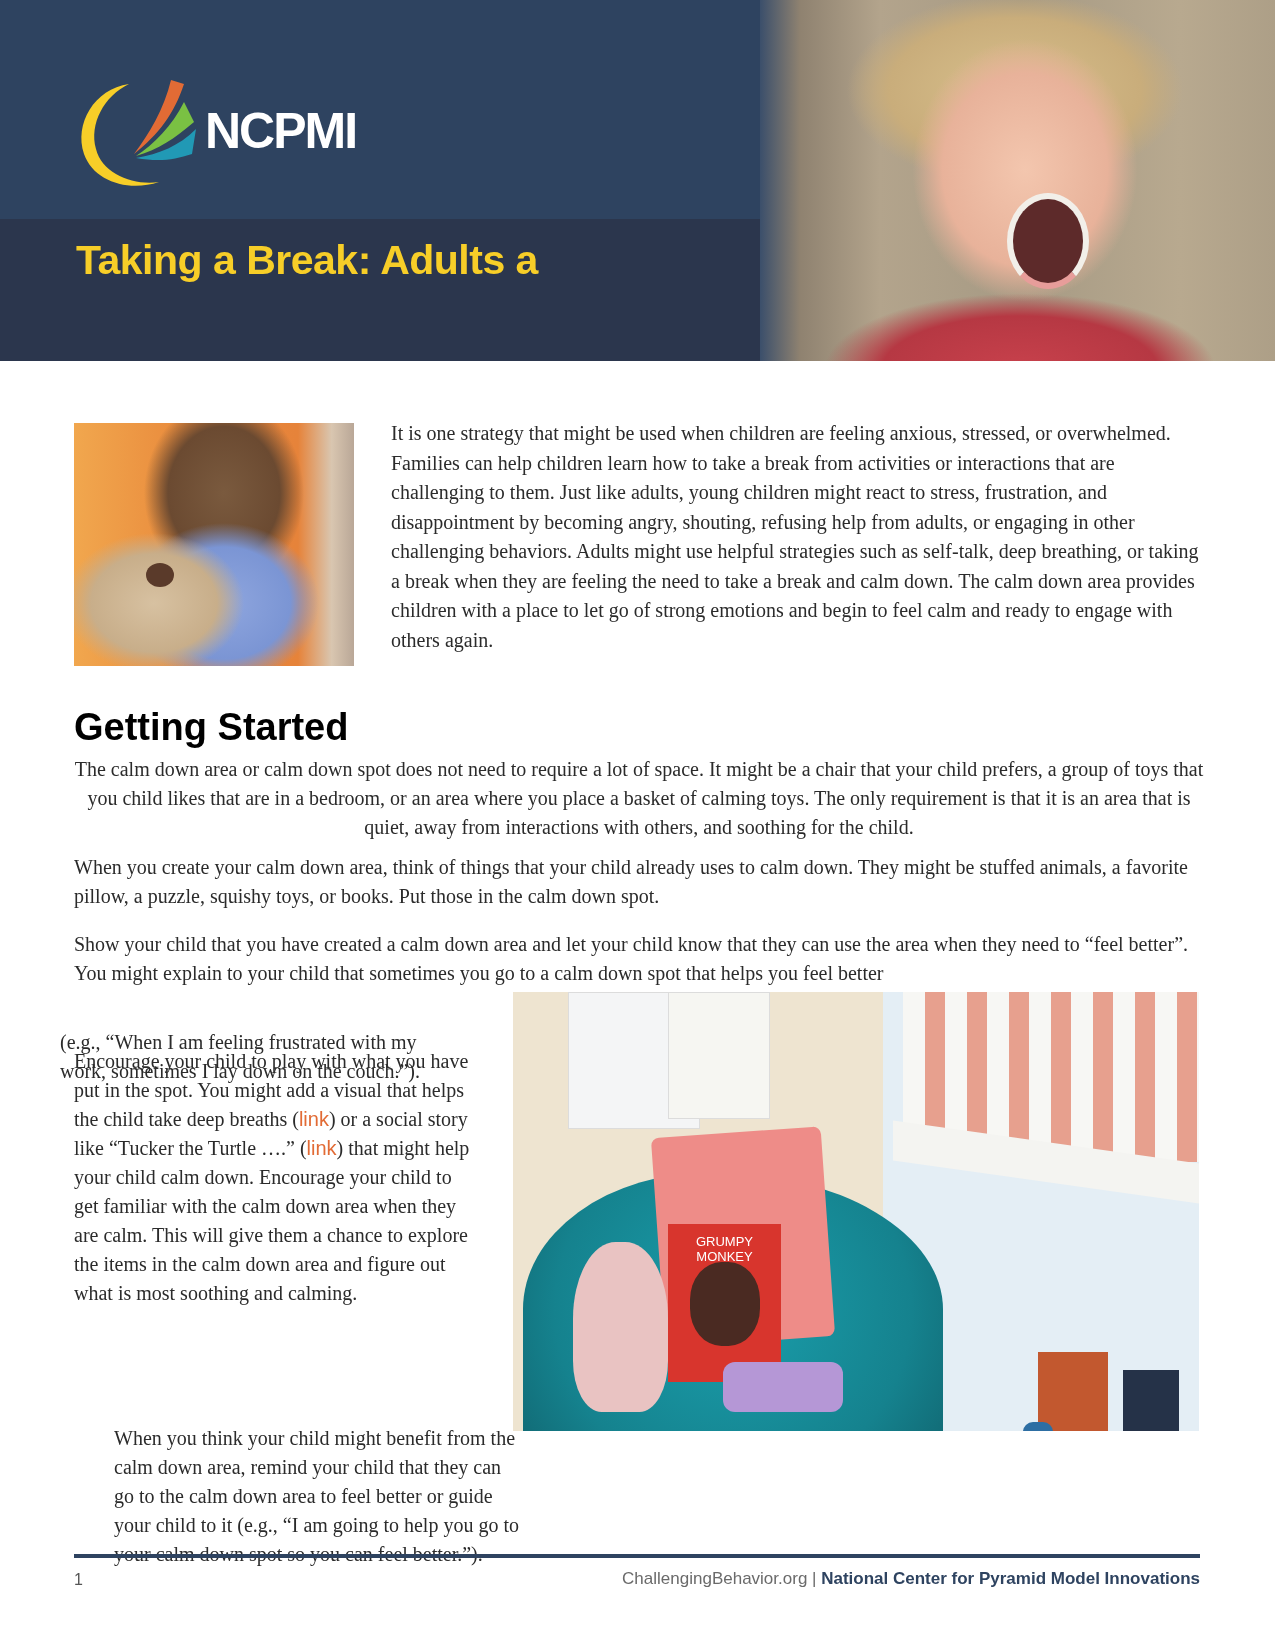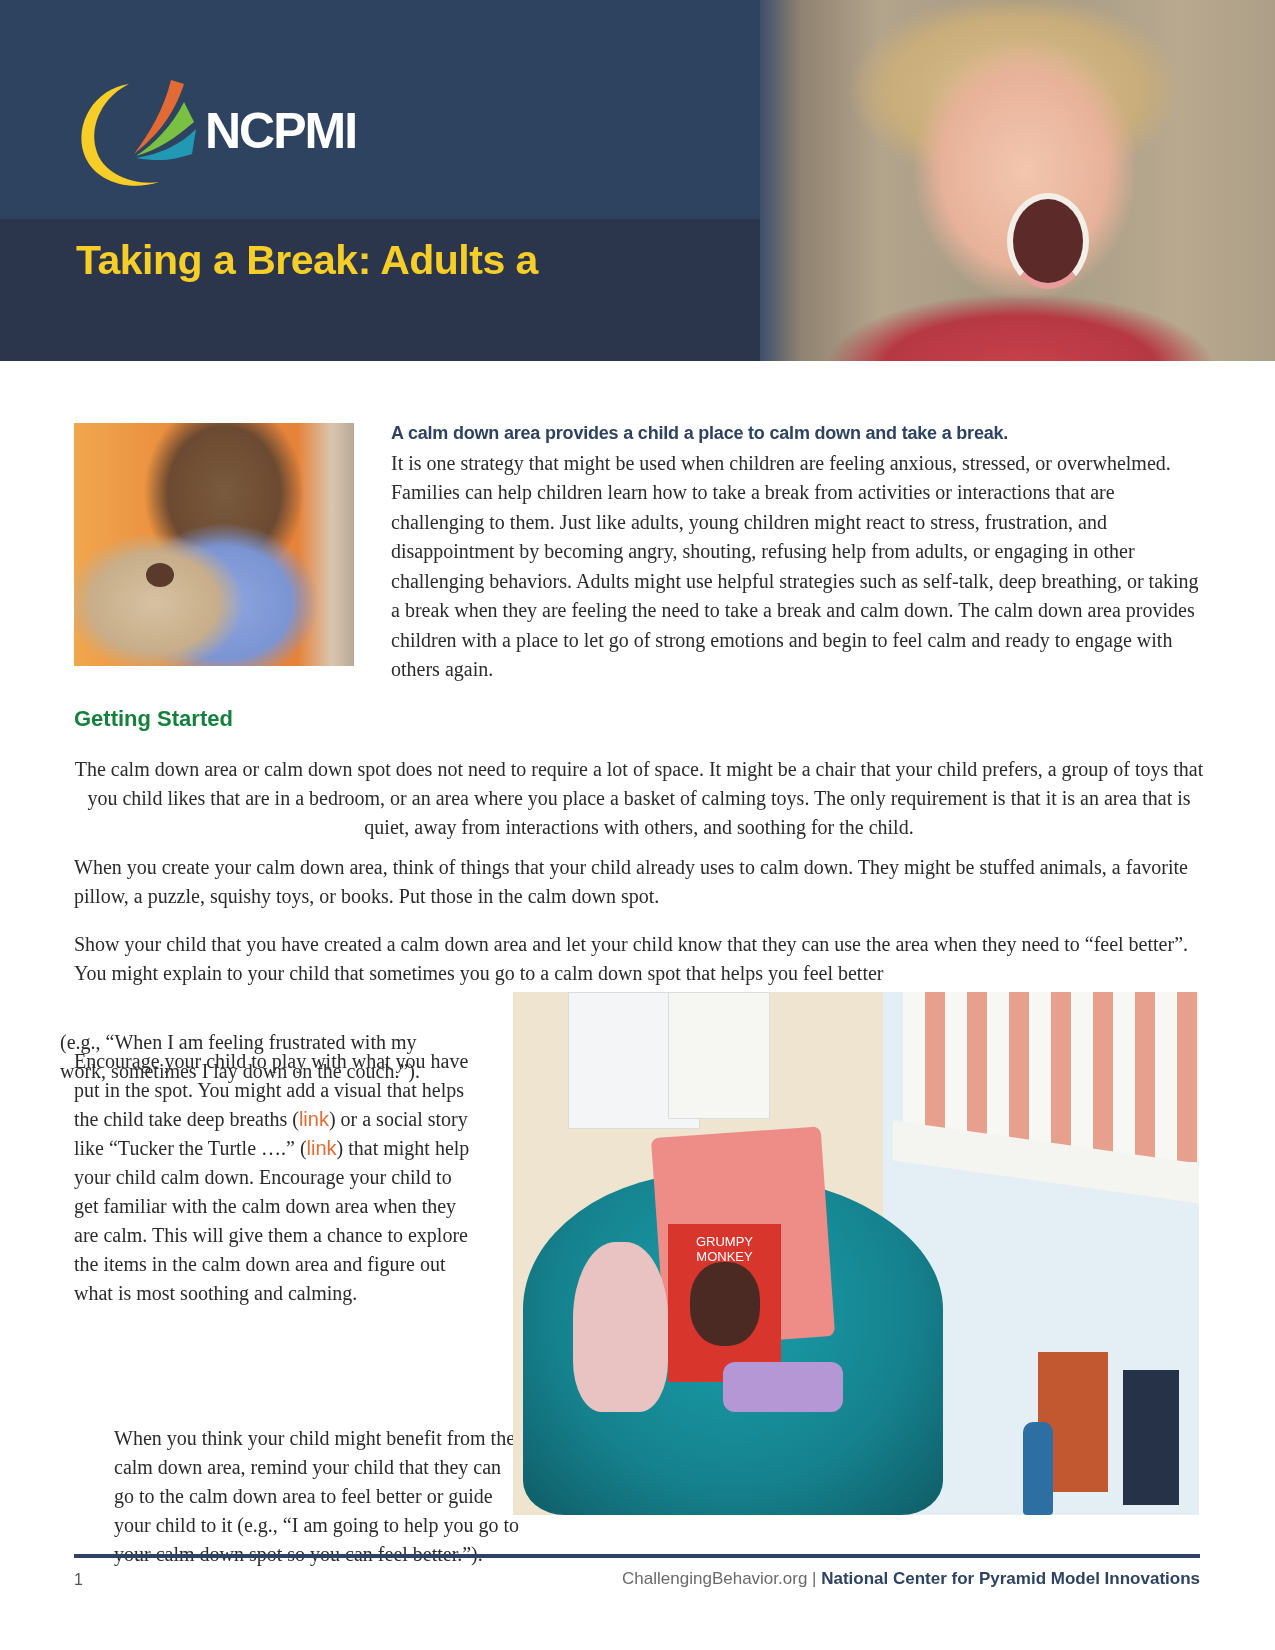--- a/index.html
+++ b/index.html
@@ -16,30 +16,30 @@
   .logo-text { position:absolute; left:205px; top:102px; font-family:"Liberation Sans", sans-serif; font-size:50px; font-weight:bold; color:#ffffff; letter-spacing:-2px; }
   .title { position:absolute; left:76px; top:232px; font-family:"Liberation Sans", sans-serif; font-size:41px; font-weight:bold; line-height:56px; color:#f7ce28; letter-spacing:-0.5px; }
   .girl-photo { position:absolute; left:74px; top:423px; width:280px; height:243px; overflow:hidden;
     background: radial-gradient(ellipse 90px 70px at 80px 180px, #d7c1a1 0%, #c8ae8a 70%, rgba(200,174,138,0) 100%),
                 radial-gradient(ellipse 95px 80px at 150px 180px, #8fa6de 0%, #7b95d4 70%, rgba(123,149,212,0) 100%),
                 radial-gradient(ellipse 80px 95px at 150px 70px, #7a5a3e 0%, #6b4a31 70%, rgba(107,74,49,0) 100%),
                 linear-gradient(90deg, #f1a74e 0%, #e98a3c 40%, #e6833a 80%, #d9c6b0 92%, #b9a797 100%); }
   .bear-nose { position:absolute; left:72px; top:140px; width:28px; height:24px; border-radius:50%; background:#5a3a2a; }
   .intro { position:absolute; left:391px; top:419px; width:810px; font-size:20px; line-height:29.5px; color:#2b2b2b; }
   .intro .lead { font-family:"Liberation Sans", sans-serif; font-weight:bold; font-size:18px; color:#2e4360; display:block; letter-spacing:-0.2px; }
-  h2 { position:absolute; left:74px; top:706px; margin:0; font-family:"Liberation Sans", sans-serif; font-size:22px; font-weight:bold; color:#15803d; }
+  h2 { position:absolute; left:74px; top:706px; margin:0; font-family:"Liberation Sans", sans-serif; font-size:38px; font-weight:bold; color:#000000; }
   .para { position:absolute; font-size:20px; line-height:29px; color:#2b2b2b; margin:0; }
   .p1 { left:74px; top:755px; width:1130px;text-align:center; }
   .p2 { left:74px; top:853px; width:1130px; }
   .p3 { left:74px; top:922px; width:1130px;margin-top:8px; }
   .p3b { left:60px; top:980px; width:405px;margin-top:48px; }
   .p4 { left:74px; top:1047px; width:405px; }
   .p5 { left:74px; top:1424px; width:405px;margin-left:40px; }
   .link { font-family:"Liberation Sans", sans-serif; color:#e26b35; font-size:20px; }
-  .room-photo { position:absolute; left:513px; top:992px; width:686px; height:523px; overflow:hidden; background:#eee4d0; }
+  .room-photo { position:absolute; left:513px; top:992px; width:686px; height:439px; overflow:hidden; background:#eee4d0; }
   .rp-wall-r { position:absolute; left:370px; top:0; width:316px; height:523px; background:#e4eef5; }
   .rp-rail { position:absolute; left:390px; top:0; width:296px; height:170px; background:repeating-linear-gradient(90deg, #f7f7f4 0 22px, #e7a08e 22px 42px); }
   .rp-rail-base { position:absolute; left:380px; top:150px; width:306px; height:40px; background:#f4f4f1; transform:skewY(8deg); }
   .rp-poster1 { position:absolute; left:55px; top:0; width:130px; height:135px; background:#f4f5f6; border:1px solid #dcdcdc; }
   .rp-poster2 { position:absolute; left:150px; top:0; width:100px; height:125px; background:#f6f6f2; border:1px solid #dcdcdc; left:155px; }
   .rp-bag { position:absolute; left:10px; top:180px; width:420px; height:343px; border-radius:45% 55% 10% 10% / 40% 40% 10% 10%; background:radial-gradient(ellipse at 50% 40%, #1a9fac 0%, #15828e 60%, #0f5c66 100%); }
   .rp-blanket { position:absolute; left:145px; top:140px; width:170px; height:210px; background:#ee8c88; border-radius:8px; transform:rotate(-4deg); }
   .rp-book { position:absolute; left:155px; top:232px; width:113px; height:158px; background:#d8352d; }
   .rp-book-title { position:absolute; left:0; top:10px; width:100%; text-align:center; font-family:"Liberation Sans", sans-serif; font-size:13px; color:#ffffff; }
   .rp-monkey { position:absolute; left:22px; top:38px; width:70px; height:84px; border-radius:45%; background:#4a2a22; }
@@ -73,21 +73,20 @@
 
 <div class="hdr-photo" title="boy-shouting-photo">
   <div class="mouth"></div>
 </div>
 
 <div class="girl-photo" title="girl-hugging-teddy-bear-photo">
   <div class="bear-nose"></div>
 </div>
 
 <div class="intro">
-  <span class="lead">A calm down area provides a child a place to calm down and take a break.</span>
   <span>It is one strategy that might be used when children are feeling anxious, stressed, or overwhelmed. Families can help children learn how to take a break from activities or interactions that are challenging to them.  Just like adults, young children might react to stress, frustration, and disappointment by becoming angry, shouting, refusing help from adults, or engaging in other challenging behaviors. Adults might use helpful strategies such as self-talk, deep breathing, or taking a break when they are feeling the need to take a break and calm down.  The calm down area provides children with a place to let go of strong emotions and begin to feel calm and ready to engage with others again.</span>
 </div>
 
 <h2>Getting Started</h2>
 
 <p class="para p1">The calm down area or calm down spot does not need to require a lot of space. It might be a chair that your child prefers, a group of toys that you child likes that are in a bedroom, or an area where you place a basket of calming toys. The only requirement is that it is an area that is quiet, away from interactions with others, and soothing for the child.</p>
 <p class="para p2">When you create your calm down area, think of things that your child already uses to calm down. They might be stuffed animals, a favorite pillow, a puzzle, squishy toys, or books. Put those in the calm down spot.</p>
 <p class="para p3">Show your child that you have created a calm down area and let your child know that they can use the area when they need to “feel better”. You might explain to your child that sometimes you go to a calm down spot that helps you feel better</p>
 <p class="para p3b">(e.g., “When I am feeling frustrated with my work, sometimes I lay down on the couch.”).</p>
 

